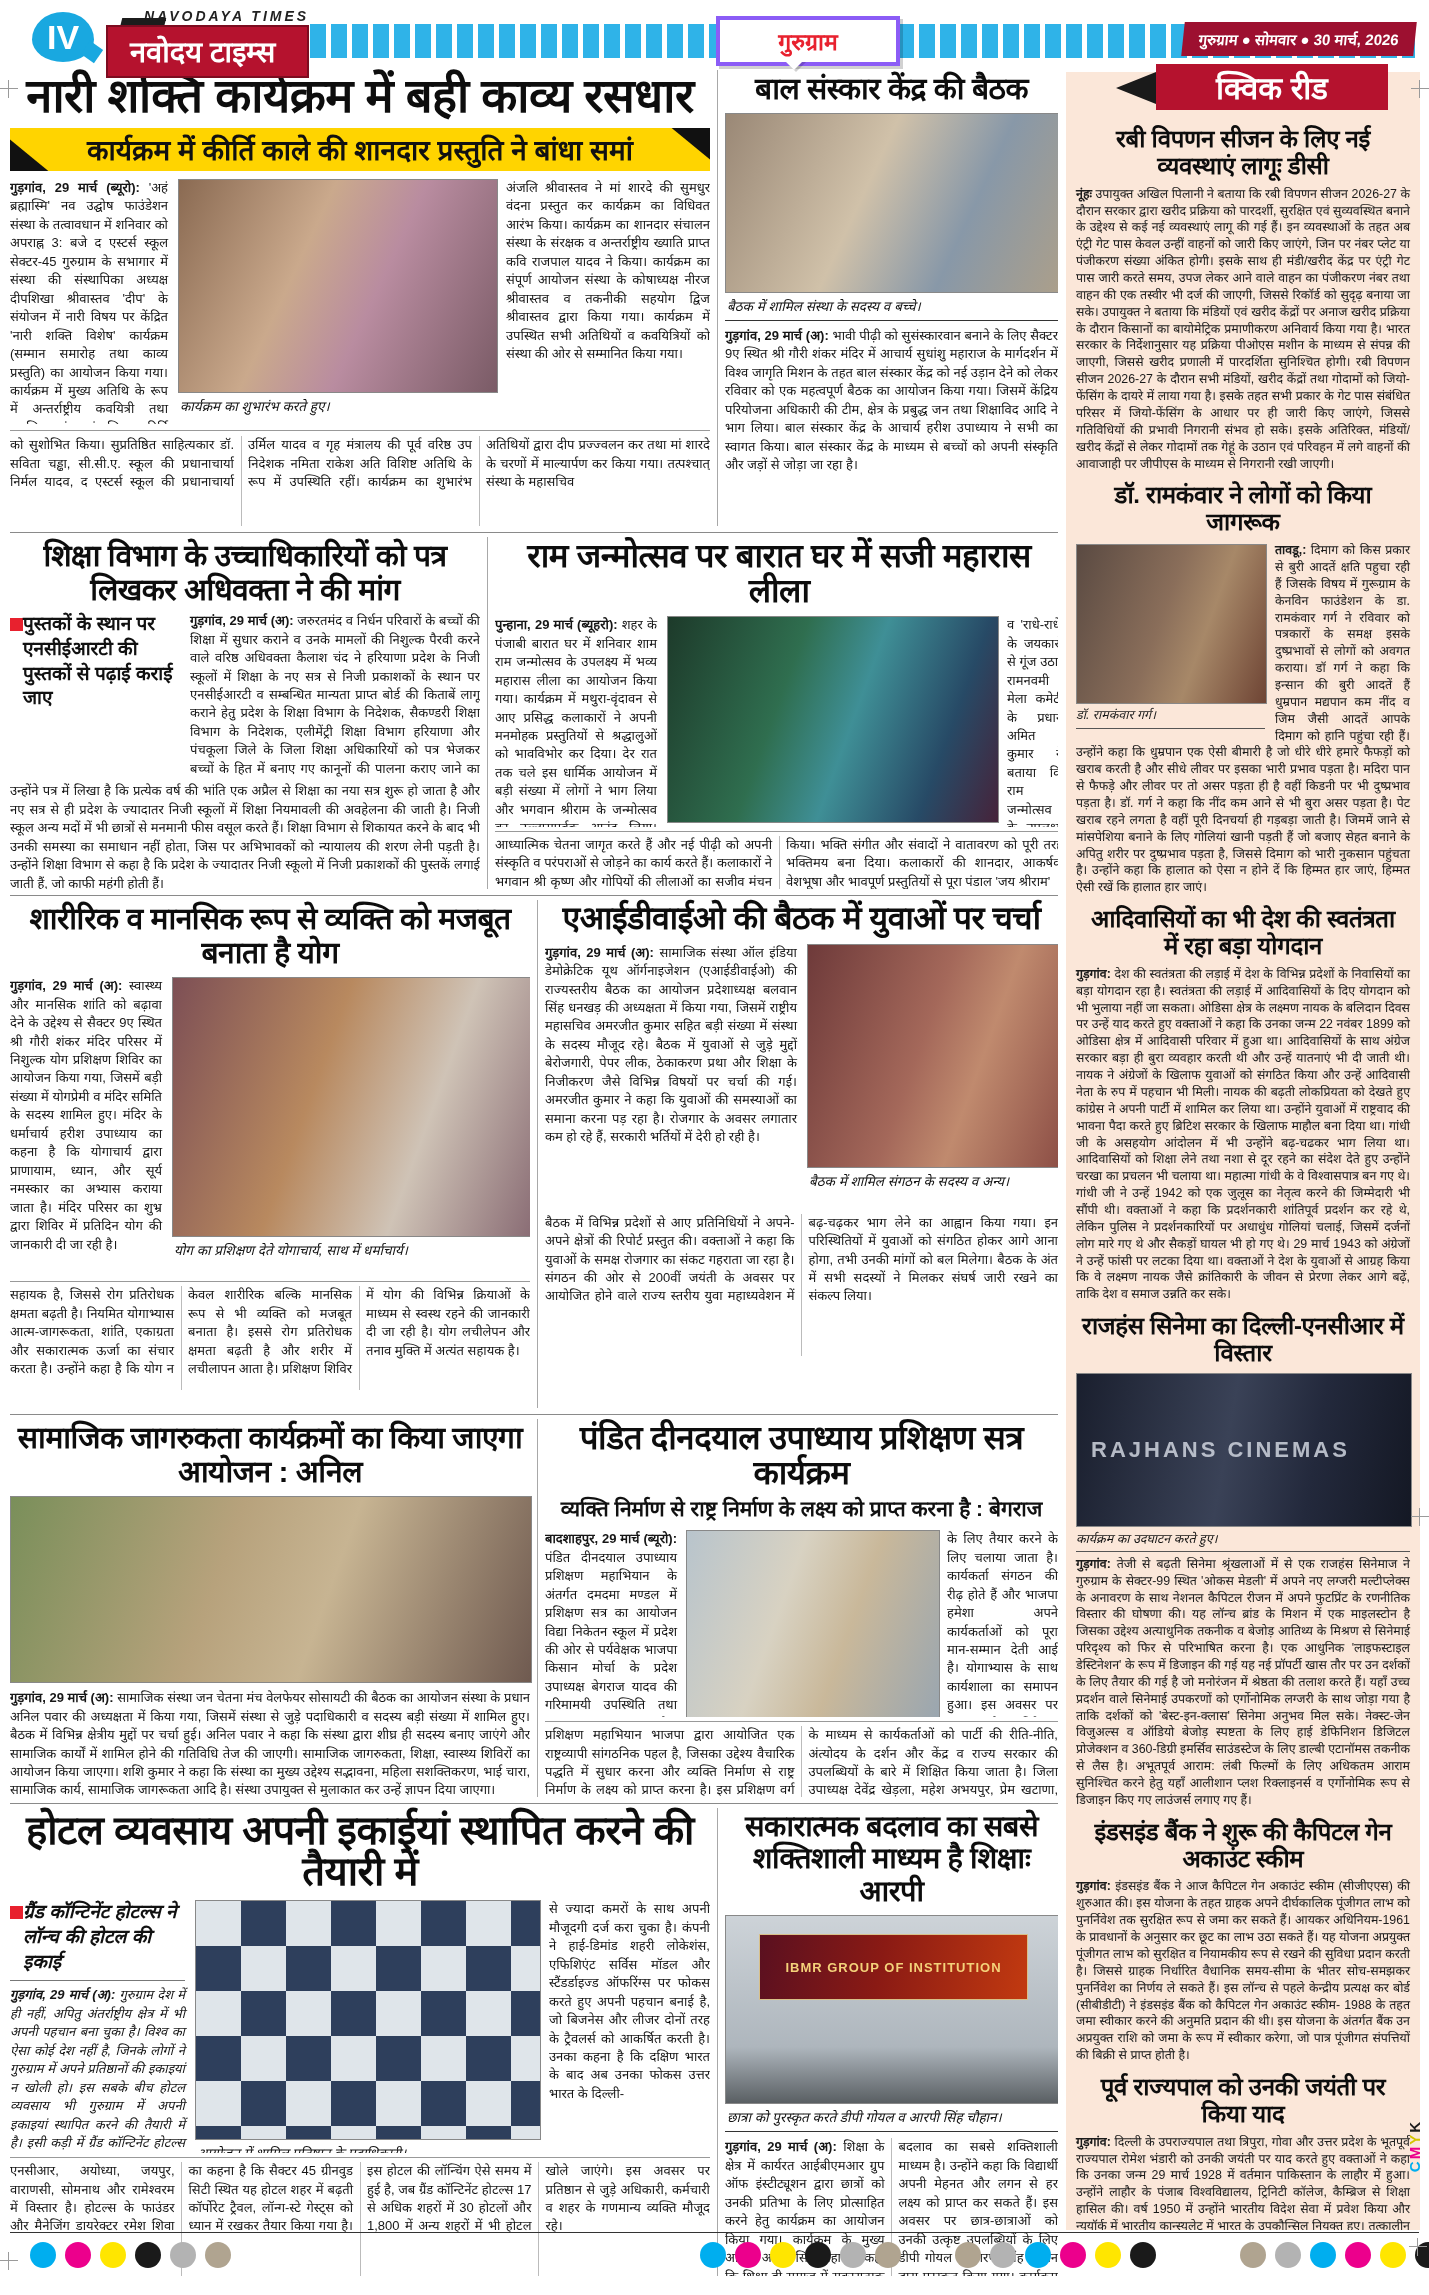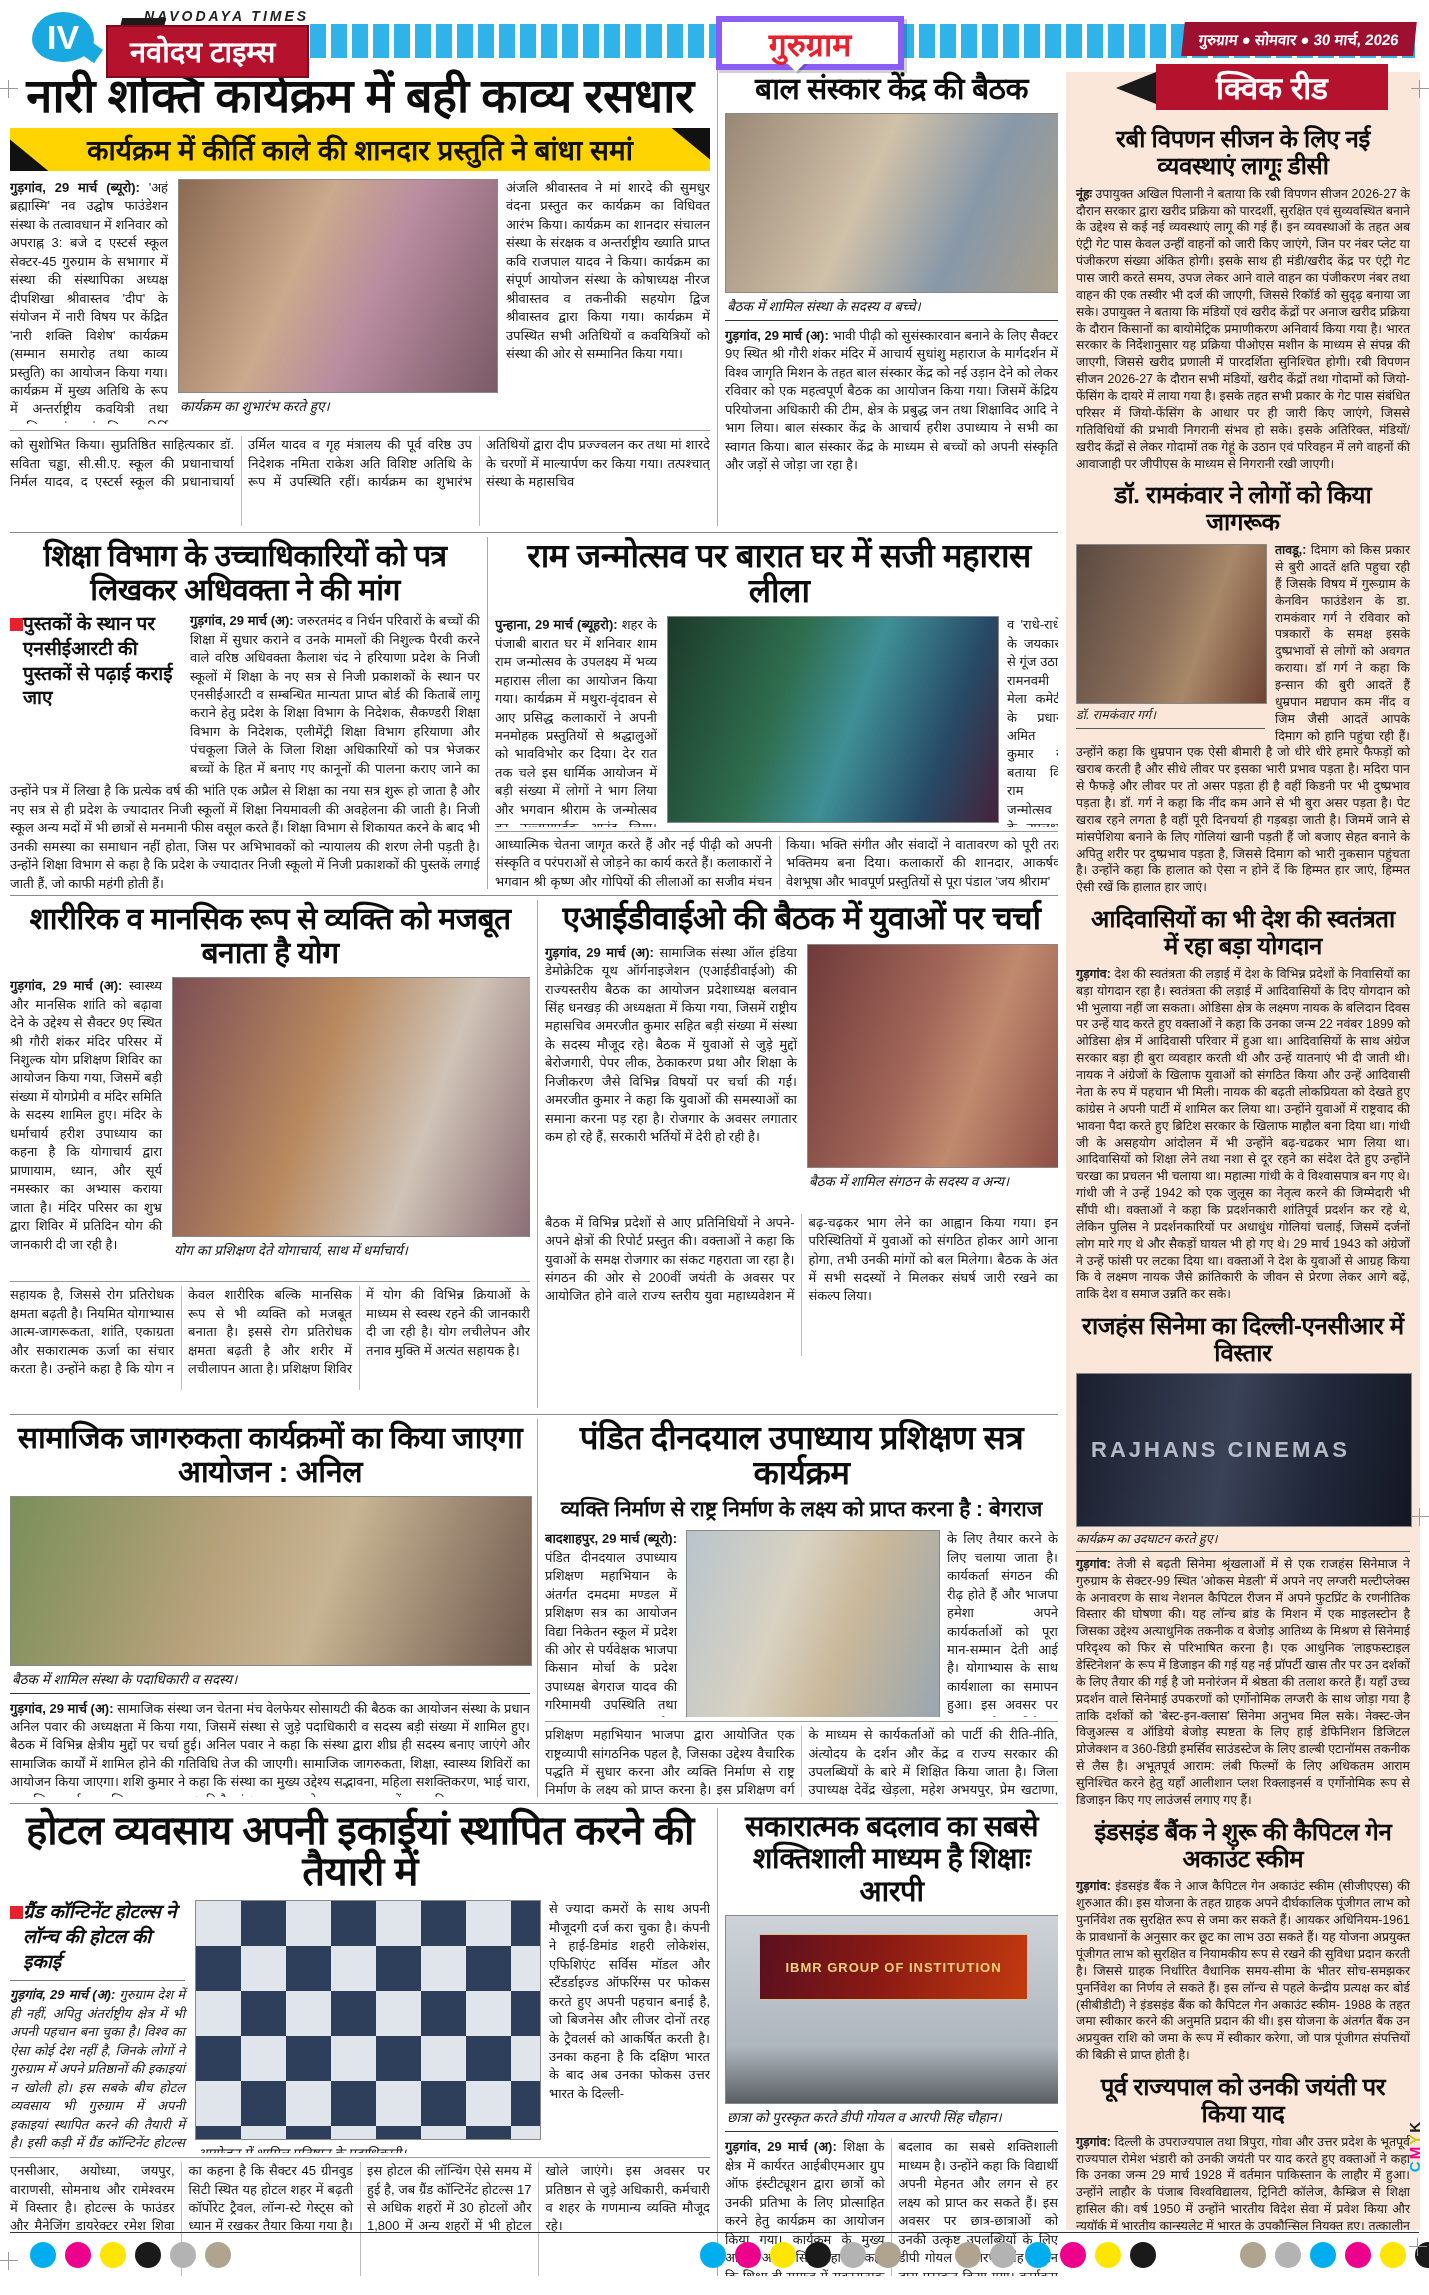--- a/index.html
+++ b/index.html
@@ -12,23 +12,23 @@
   .page-badge{position:absolute;left:22px;top:4px;width:62px;height:50px;background:#19a8e0;
               border-radius:50% 50% 50% 50%/55% 55% 45% 45%;color:#fff;font-size:34px;font-weight:bold;
               display:flex;align-items:center;justify-content:center;z-index:3;}
   .page-badge::after{content:"";position:absolute;right:-6px;bottom:2px;width:16px;height:16px;
               background:#19a8e0;transform:rotate(35deg);}
   .brand-wrap{position:absolute;left:96px;top:0;z-index:2;}
   .brand-en{font-size:14px;letter-spacing:3px;font-weight:bold;font-style:italic;color:#222;margin:0 0 1px 38px;}
   .brand-fold{position:absolute;left:12px;top:10px;width:44px;height:34px;background:#1c1c1c;transform:skewX(-14deg);}
   .brand-box{position:relative;background:#b5122e;color:#fff;font-weight:bold;font-size:29px;
              padding:4px 20px 6px 22px;border:2px solid #7d0c20;white-space:nowrap;}
-  .bubble{position:absolute;left:706px;top:8px;width:176px;height:42px;background:#fff;border:6px solid #8b5cf6;
+  .bubble{position:absolute;left:706px;top:8px;width:176px;height:42px;background:#fff;border:4px solid #8b5cf6;
           box-shadow:3px 3px 0 rgba(0,0,0,.18);display:flex;align-items:center;justify-content:center;
-          font-size:32px;font-weight:bold;color:#e8212e;z-index:2;}
+          font-size:23px;font-weight:bold;color:#e8212e;z-index:2;}
   .bubble::after{content:"";position:absolute;left:64px;bottom:-18px;border:10px solid transparent;
           border-top:10px solid #ffffff;filter:drop-shadow(2px 2px 0 rgba(0,0,0,.18));}
   .date-box{position:absolute;right:4px;top:14px;background:#9d1030;color:#fff;font-size:15px;font-weight:bold;
             padding:7px 16px;transform:skewX(-6deg);z-index:2;white-space:nowrap;}
   
   .hl{font-weight:bold;color:#0d0d0d;letter-spacing:-.5px;}
   .body-sm{font-size:13px;line-height:1.42;text-align:justify;color:#161616;}
   .cap{font-style:italic;font-size:13.5px;padding:4px 2px 5px;color:#111;}
   .cap.rule{border-bottom:1px solid #333;}
   .vrule{width:1px;background:#a8a8a8;flex:0 0 1px;margin:0 7px;}
@@ -269,21 +269,20 @@
           </div>
         </div>
         <div class="aidyo-bot body-sm cols2">बैठक में विभिन्न प्रदेशों से आए प्रतिनिधियों ने अपने-अपने क्षेत्रों की रिपोर्ट प्रस्तुत की। वक्ताओं ने कहा कि युवाओं के समक्ष रोजगार का संकट गहराता जा रहा है। संगठन की ओर से 200वीं जयंती के अवसर पर आयोजित होने वाले राज्य स्तरीय युवा महाध्यवेशन में बढ़-चढ़कर भाग लेने का आह्वान किया गया। इन परिस्थितियों में युवाओं को संगठित होकर आगे आना होगा, तभी उनकी मांगों को बल मिलेगा। बैठक के अंत में सभी सदस्यों ने मिलकर संघर्ष जारी रखने का संकल्प लिया।</div>
       </div>
     </div>
 
     <div class="row" style="height:378px;">
       <div class="samajik">
         <div class="hl hl1">सामाजिक जागरुकता कार्यक्रमों का किया जाएगा आयोजन : अनिल</div>
         <div class="photo ph-samajik"></div>
-        <div class="cap rule">बैठक में शामिल संस्था के पदाधिकारी व सदस्य।</div>
         <div class="body-sm" style="margin-top:6px;overflow:hidden;">
           <b class="dl">गुड़गांव, 29 मार्च (अ):</b>
           <span>सामाजिक संस्था जन चेतना मंच वेलफेयर सोसायटी की बैठक का आयोजन संस्था के प्रधान अनिल पवार की अध्यक्षता में किया गया, जिसमें संस्था से जुड़े पदाधिकारी व सदस्य बड़ी संख्या में शामिल हुए। बैठक में विभिन्न क्षेत्रीय मुद्दों पर चर्चा हुई। अनिल पवार ने कहा कि संस्था द्वारा शीघ्र ही सदस्य बनाए जाएंगे और सामाजिक कार्यों में शामिल होने की गतिविधि तेज की जाएगी। सामाजिक जागरुकता, शिक्षा, स्वास्थ्य शिविरों का आयोजन किया जाएगा। शशि कुमार ने कहा कि संस्था का मुख्य उद्देश्य सद्भावना, महिला सशक्तिकरण, भाई चारा, सामाजिक कार्य, सामाजिक जागरूकता आदि है। संस्था उपायुक्त से मुलाकात कर उन्हें ज्ञापन दिया जाएगा।</span>
         </div>
       </div>
       <div class="vrule"></div>
       <div class="pandit">
         <div class="hl hl1">पंडित दीनदयाल उपाध्याय प्रशिक्षण सत्र कार्यक्रम</div>
         <div class="hl2">व्यक्ति निर्माण से राष्ट्र निर्माण के लक्ष्य को प्राप्त करना है  : बेगराज</div>
         <div class="pandit-mid">

